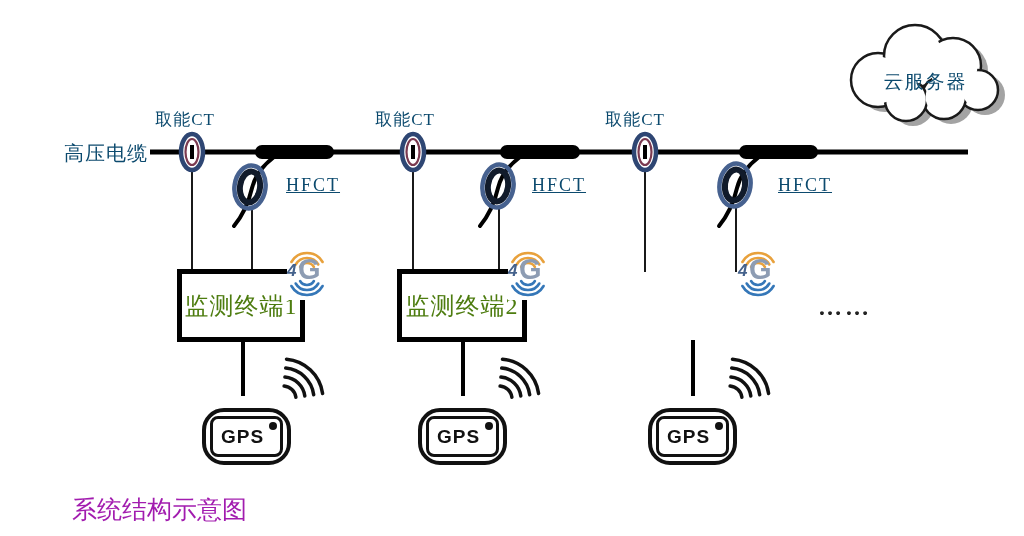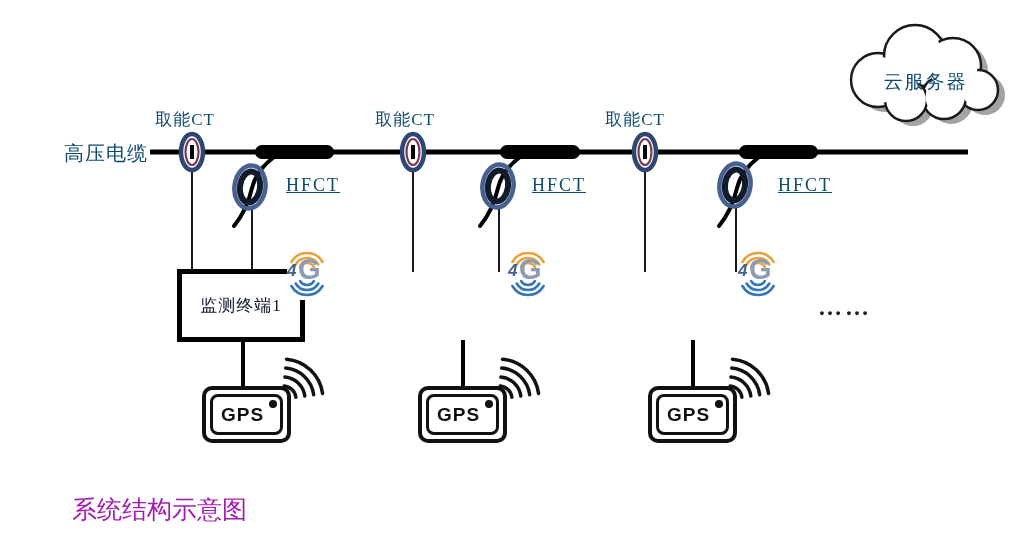--- a/index.html
+++ b/index.html
@@ -9,22 +9,22 @@
   .lbl{position:absolute;color:#0c4a6e;white-space:nowrap;z-index:2;}
   .cable-lbl{left:64px;top:140px;width:88px;font-size:20px;letter-spacing:1px;}
   .ct-lbl{top:108px;width:90px;font-size:17px;text-align:center;letter-spacing:1px;}
   .hfct-lbl{top:175px;font-size:18px;letter-spacing:2px;text-decoration:underline;}
   .cloud-lbl{left:868px;top:69px;width:115px;font-size:19px;text-align:center;letter-spacing:2px;z-index:4;}
   .ellipsis{left:818px;top:294px;font-size:24px;letter-spacing:3px;font-weight:bold;color:#222;}
   .caption{left:72px;top:493px;width:928px;text-align:left;font-size:25px;color:#a21caf;
            font-family:"Liberation Sans","DejaVu Sans",sans-serif;}
   .tbox{position:absolute;top:269px;height:73px;border:5px solid #000;box-sizing:border-box;
         background:#fff;z-index:2;display:flex;align-items:center;justify-content:center;}
-  .tbox .tlabel{font-size:17px;color:#0f172a;letter-spacing:1px;text-align:center;}
-  .gps{position:absolute;top:386px;width:89px;height:57px;border:4px solid #111;border-radius:10px;
+  .tbox .tlabel{font-size:24px;color:#4d7c0f;letter-spacing:1px;text-align:center;}
+  .gps{position:absolute;top:408px;width:89px;height:57px;border:4px solid #111;border-radius:22px;
        box-sizing:border-box;background:#fff;z-index:2;padding:4px;}
   .gps-inner{width:100%;height:100%;border:3px solid #111;border-radius:8px;box-sizing:border-box;
        display:flex;align-items:center;justify-content:center;position:relative;}
   .gps-inner .gtext{font-family:"Liberation Sans","DejaVu Sans",sans-serif;font-weight:bold;
        font-size:19px;letter-spacing:1px;color:#111;margin-right:8px;}
   .gps-dot{position:absolute;right:3px;top:3px;width:8px;height:8px;border-radius:50%;background:#111;}
   .g4{position:absolute;top:246px;width:40px;height:54px;background:#fff;z-index:3;}
   .g4 .four{position:absolute;left:0px;top:15px;font-size:17px;font-style:italic;font-weight:bold;
        color:#45628C;font-family:"Liberation Sans","DejaVu Sans",sans-serif;}
   .g4 .gee{position:absolute;left:11px;top:7px;font-size:29px;font-weight:bold;color:#8D9CB3;
@@ -148,20 +148,23 @@
   <div class="lbl ct-lbl" style="left:360px;">取能CT</div>
   <div class="lbl ct-lbl" style="left:590px;">取能CT</div>
 
   <div class="lbl hfct-lbl" style="left:286px;">HFCT</div>
   <div class="lbl hfct-lbl" style="left:532px;">HFCT</div>
   <div class="lbl hfct-lbl" style="left:778px;">HFCT</div>
 
   <div class="tbox" style="left:177px;width:128px;">
     <span class="tlabel">监测终端1</span>
   </div>
+  <div class="tbox" style="left:397px;width:130px;">
+    <span class="tlabel">监测终端2</span>
+  </div>
 
   <div class="g4" style="left:287px;">
     <svg width="40" height="54" viewBox="0 0 40 54">
       <g fill="none" stroke="#E8A13C" stroke-width="2.6" stroke-linecap="round">
         <path d="M 13.1,21 A8,8 0 0 1 26.9,21"></path>
           <path d="M 8.7,18.5 A13,13 0 0 1 31.3,18.5"></path>
           <path d="M 4.4,16 A18,18 0 0 1 35.6,16"></path>
         </g>
       <g fill="none" stroke="#3577B8" stroke-width="2.6" stroke-linecap="round">
         <path d="M 26.9,35 A8,8 0 0 1 13.1,35"></path>

